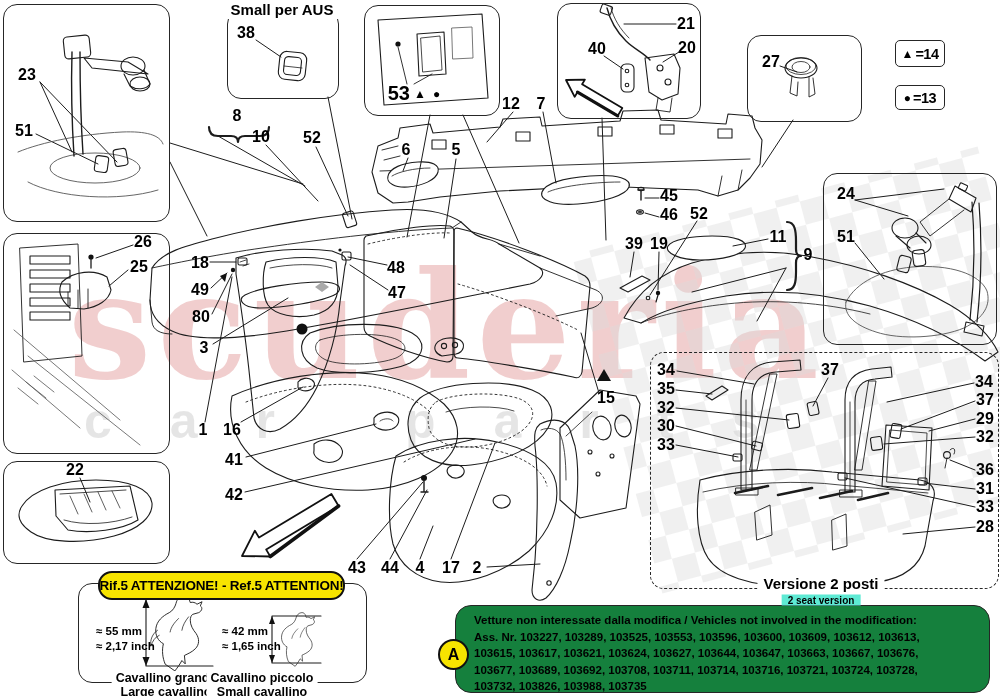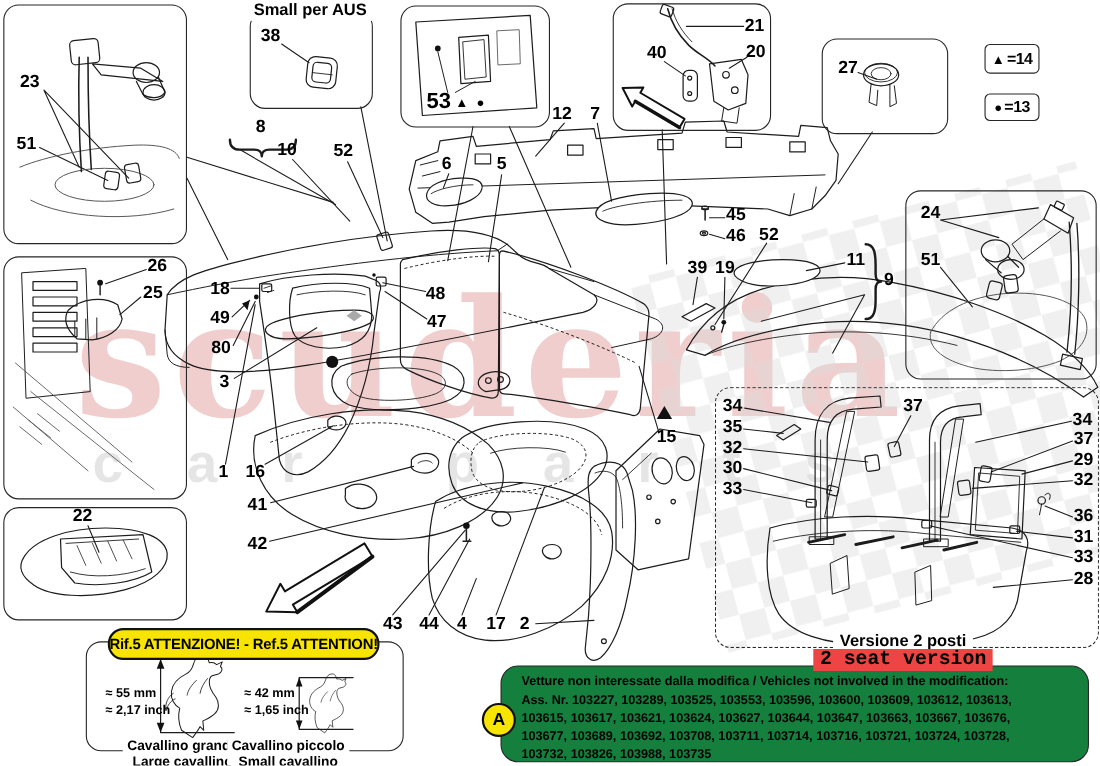--- a/index.html
+++ b/index.html
@@ -23,22 +23,22 @@
        background:#fff;padding:0 5px;white-space:nowrap;line-height:1.1;}
   .inset53{position:absolute;transform:translate(-50%,-50%);font-weight:bold;white-space:nowrap;
        display:flex;align-items:center;gap:4px;}
   .inset53 .n{font-size:20px;}
   .inset53 .sym{font-size:12px;letter-spacing:2px;}
   .pill{position:absolute;left:98px;top:571px;width:243px;height:25px;background:#f7e400;
        border:2px solid #111;border-radius:14px;display:flex;align-items:center;justify-content:center;
        font-weight:bold;font-size:13.5px;letter-spacing:-0.2px;white-space:nowrap;z-index:6;}
   .vers-title-it{position:absolute;transform:translate(-50%,-50%);font-weight:bold;font-size:15px;
        background:#fff;padding:0 6px;white-space:nowrap;z-index:5;}
-  .vers-title-en{position:absolute;transform:translate(-50%,-50%);font-weight:bold;font-size:18px;
-       background:#ef4444;padding:0 6px;white-space:nowrap;z-index:5;font-family:Liberation Mono, monospace;}
+  .vers-title-en{position:absolute;transform:translate(-50%,-50%);font-weight:bold;font-size:10px;
+       background:#5eead4;padding:0 6px;white-space:nowrap;z-index:5;}
   .notebox{position:absolute;left:455px;top:605px;width:535px;height:88px;border:1.7px solid #262626;
        border-radius:16px;background:#15803d;z-index:4;box-sizing:border-box;padding:6px 8px 0 18px;}
   .notebox .ln{font-weight:bold;font-size:11.5px;line-height:16.5px;white-space:nowrap;}
   .note-badge{position:absolute;left:438px;top:639px;width:27px;height:27px;border-radius:50%;
        background:#f7e400;border:2px solid #111;display:flex;align-items:center;justify-content:center;
        font-weight:bold;font-size:16px;z-index:5;}
   .mm-label{position:absolute;font-weight:bold;font-size:11.5px;line-height:15px;white-space:nowrap;}
   .cav-label{position:absolute;transform:translate(-50%,0);font-weight:bold;font-size:12.5px;
        line-height:14px;text-align:center;background:#fff;padding:0 4px;white-space:nowrap;z-index:6;}
 </style>

